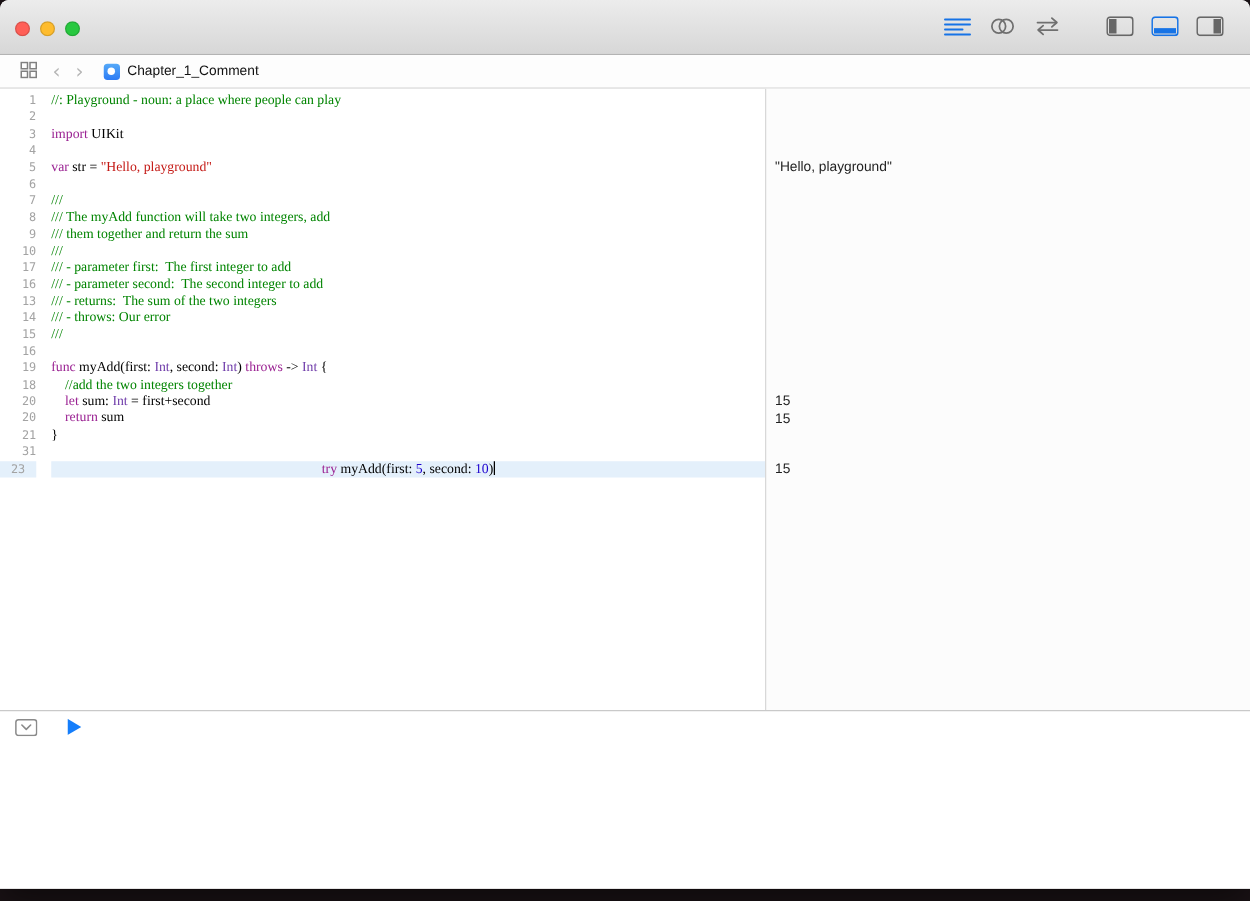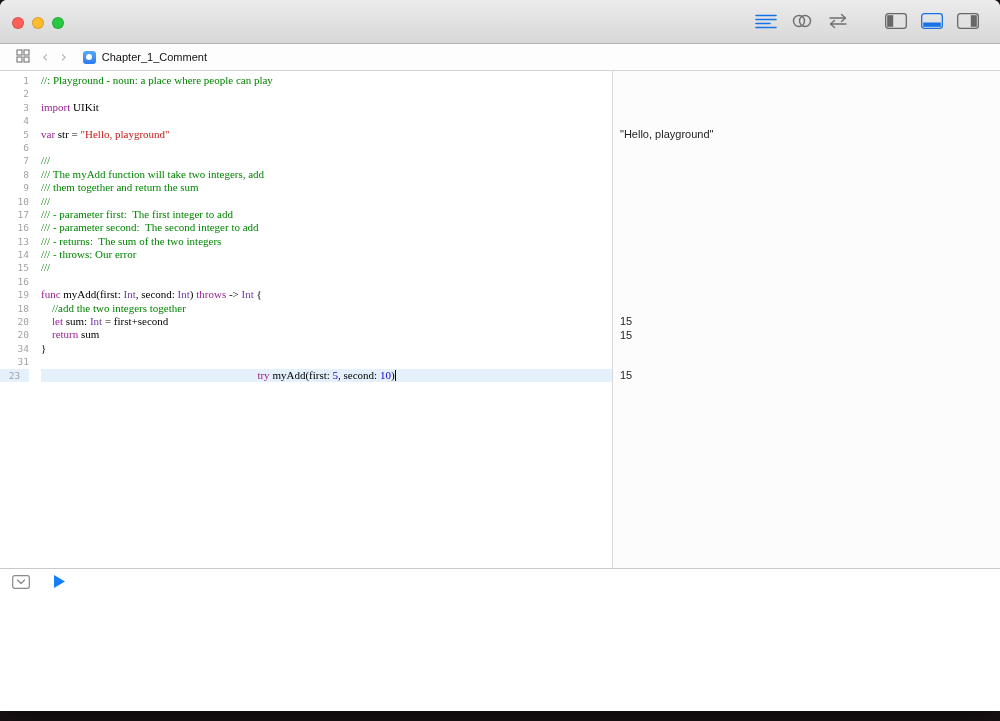--- a/index.html
+++ b/index.html
@@ -190,21 +190,21 @@
           <div class="ln">17</div>
           <div class="ln">16</div>
           <div class="ln">13</div>
           <div class="ln">14</div>
           <div class="ln">15</div>
           <div class="ln">16</div>
           <div class="ln">19</div>
           <div class="ln">18</div>
           <div class="ln">20</div>
           <div class="ln">20</div>
-          <div class="ln">34</div>
+          <div class="ln">21</div>
           <div class="ln">31</div>
           <div class="ln hl">23</div>
         </div>
       <div class="code"><div class="code-line"><span style="color: rgb(0, 132, 0);">//: Playground - noun: a place where people can play</span></div><div class="code-line"></div><div class="code-line"><span style="color: rgb(155, 35, 147);">import</span><span style="color: rgb(0, 0, 0);"> UIKit</span></div><div class="code-line"></div><div class="code-line"><span style="color: rgb(155, 35, 147);">var</span><span style="color: rgb(0, 0, 0);"> str = </span><span style="color: rgb(196, 26, 22);">"Hello, playground"</span></div><div class="code-line"></div><div class="code-line"><span style="color: rgb(0, 132, 0);">///</span></div><div class="code-line"><span style="color: rgb(0, 132, 0);">/// The myAdd function will take two integers, add</span></div><div class="code-line"><span style="color: rgb(0, 132, 0);">/// them together and return the sum</span></div><div class="code-line"><span style="color: rgb(0, 132, 0);">///</span></div><div class="code-line"><span style="color: rgb(0, 132, 0);">/// - parameter first:  The first integer to add</span></div><div class="code-line"><span style="color: rgb(0, 132, 0);">/// - parameter second:  The second integer to add</span></div><div class="code-line"><span style="color: rgb(0, 132, 0);">/// - returns:  The sum of the two integers</span></div><div class="code-line"><span style="color: rgb(0, 132, 0);">/// - throws: Our error</span></div><div class="code-line"><span style="color: rgb(0, 132, 0);">///</span></div><div class="code-line"></div><div class="code-line"><span style="color: rgb(155, 35, 147);">func</span><span style="color: rgb(0, 0, 0);"> myAdd(first: </span><span style="color: rgb(112, 61, 170);">Int</span><span style="color: rgb(0, 0, 0);">, second: </span><span style="color: rgb(112, 61, 170);">Int</span><span style="color: rgb(0, 0, 0);">) </span><span style="color: rgb(155, 35, 147);">throws</span><span style="color: rgb(0, 0, 0);"> -&gt; </span><span style="color: rgb(112, 61, 170);">Int</span><span style="color: rgb(0, 0, 0);"> {</span></div><div class="code-line"><span style="color: rgb(0, 132, 0);">    //add the two integers together</span></div><div class="code-line"><span style="color: rgb(0, 0, 0);">    </span><span style="color: rgb(155, 35, 147);">let</span><span style="color: rgb(0, 0, 0);"> sum: </span><span style="color: rgb(112, 61, 170);">Int</span><span style="color: rgb(0, 0, 0);"> = first+second</span></div><div class="code-line"><span style="color: rgb(0, 0, 0);">    </span><span style="color: rgb(155, 35, 147);">return</span><span style="color: rgb(0, 0, 0);"> sum</span></div><div class="code-line"><span style="color: rgb(0, 0, 0);">}</span></div><div class="code-line"></div><div class="code-line hl"><span style="color: rgb(155, 35, 147);">try</span><span style="color: rgb(0, 0, 0);"> myAdd(first: </span><span style="color: rgb(28, 0, 207);">5</span><span style="color: rgb(0, 0, 0);">, second: </span><span style="color: rgb(28, 0, 207);">10</span><span style="color: rgb(0, 0, 0);">)</span><span class="caret"></span></div></div>
     </div>
     <div class="results">
         <div class="result-item" style="top: 56.6px;">"Hello, playground"</div>
         <div class="result-item" style="top: 244.2px;">15</div>
         <div class="result-item" style="top: 257.6px;">15</div>
         <div class="result-item" style="top: 297.8px;">15</div>

